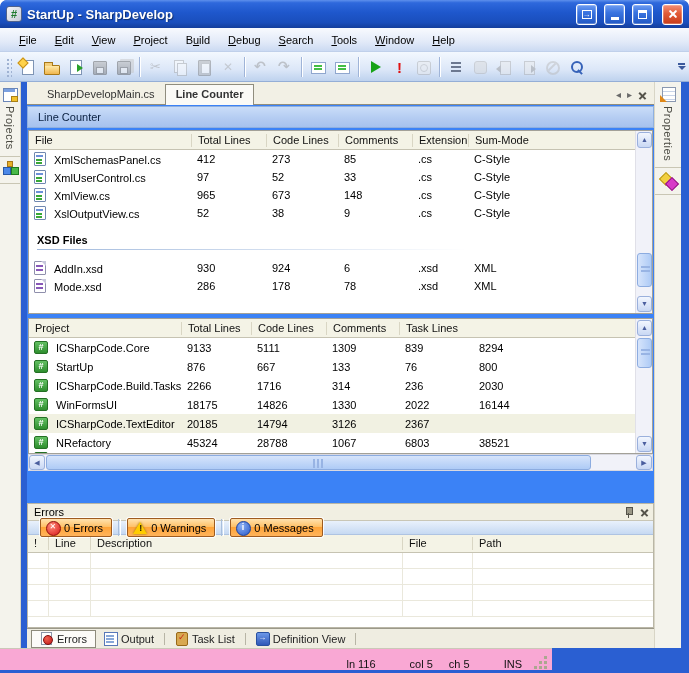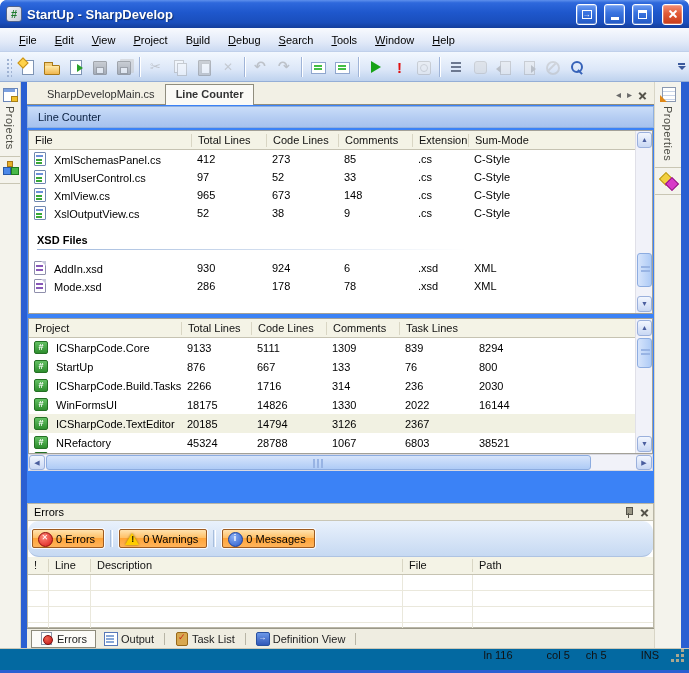--- a/index.html
+++ b/index.html
@@ -165,21 +165,21 @@
   
   #errors-panel{position:absolute;left:0;top:421px;width:627px;height:125px;background:#fff;border:1px solid #B9B6A6;}
   #err-title{height:17px;background:#F1EFE2;border-bottom:1px solid #C9C6B6;display:flex;align-items:center;font-size:11px;padding:0 4px 0 6px;color:#000;}
   #err-title-ctl{margin-left:auto;display:flex;align-items:center;gap:7px;}
   .pin-icon{position:relative;width:9px;height:11px;display:block;font-style:normal;}
   .pin-icon::before{content:"";position:absolute;left:2px;top:0;width:5px;height:6px;background:#9A9786;border:1px solid #55534A;}
   .pin-icon::after{content:"";position:absolute;left:4px;top:6px;width:1px;height:5px;background:#55534A;}
   .xs{position:relative;width:9px;height:9px;display:block;font-style:normal;}
   .xs::before,.xs::after{content:"";position:absolute;left:0px;top:4px;width:9px;height:1.6px;background:#55534A;}
   .xs::before{transform:rotate(45deg);} .xs::after{transform:rotate(-45deg);}
-  #err-toolbar{height:36px;background:linear-gradient(180deg,#E9F1FC,#C6D9F2);display:flex;align-items:center;padding:0 4px;border-bottom:1px solid #AEC3E2;border-radius:11px;}
+  #err-toolbar{height:14px;background:linear-gradient(180deg,#E9F1FC,#C6D9F2);display:flex;align-items:center;padding:0 12px;border-bottom:1px solid #AEC3E2;}
   .ebtn{display:inline-flex;align-items:center;gap:4px;height:19px;padding:0 8px 0 5px;font-size:11px;color:#000;border:1px solid #9E5B20;border-radius:2px;
     background:linear-gradient(180deg,#FFE2AE 0%,#FFC168 45%,#FFA438 50%,#FFB45C 100%);box-shadow:0 0 0 1px rgba(255,255,255,.85);}
   .ebtn-sep{width:3px;height:17px;border-left:1px solid #A8BEDC;border-right:1px solid #fff;margin:0 6px;}
   .bico{position:relative;width:14px;height:13px;display:block;font-style:normal;flex:none;}
   .error-icon::before{content:"";position:absolute;left:0;top:0;width:13px;height:13px;border-radius:50%;background:radial-gradient(circle at 35% 30%,#FF8A78,#D81818);border:1px solid #8E0E0E;}
   .error-icon::after{content:"\2715";position:absolute;left:3.5px;top:1px;color:#fff;font-size:8px;font-weight:bold;}
   .warning-icon::before{content:"";position:absolute;left:0;top:1px;width:0;height:0;border-left:7px solid transparent;border-right:7px solid transparent;border-bottom:12px solid #FFCC00;filter:drop-shadow(0 0 1px #907000);}
   .warning-icon::after{content:"!";position:absolute;left:6px;top:2px;color:#201800;font-size:9px;font-weight:bold;}
   .message-icon::before{content:"";position:absolute;left:0;top:0;width:13px;height:13px;border-radius:50%;background:radial-gradient(circle at 35% 30%,#8CB0F4,#2858C8);border:1px solid #1840A0;}
   .message-icon::after{content:"i";position:absolute;left:5.5px;top:1px;color:#fff;font-size:9px;font-weight:bold;}
@@ -197,22 +197,22 @@
   .errors-tab-icon::before{content:"";position:absolute;left:1px;top:0;width:9px;height:11px;background:#fff;border:1px solid #8A96A8;}
   .errors-tab-icon::after{content:"";position:absolute;right:0;bottom:0;width:8px;height:8px;border-radius:50%;background:radial-gradient(circle at 35% 30%,#F06050,#C01818);border:1px solid #800E0E;}
   .output-tab-icon::before{content:"";position:absolute;left:0;top:0;width:12px;height:12px;background:#fff;border:1px solid #5878B8;}
   .output-tab-icon::after{content:"";position:absolute;left:2px;top:3px;width:8px;height:1.5px;background:#88A8D8;box-shadow:0 3px 0 #88A8D8,0 6px 0 #88A8D8;}
   .task-list-tab-icon::before{content:"";position:absolute;left:1px;top:0;width:10px;height:12px;background:#D8A850;border:1px solid #986818;border-radius:2px;}
   .task-list-tab-icon::after{content:"\2713";position:absolute;left:3px;top:0px;color:#C82818;font-weight:bold;font-size:9px;}
   .definition-view-tab-icon::before{content:"";position:absolute;left:0;top:0;width:12px;height:12px;background:linear-gradient(180deg,#6C98E8,#3058B8);border:1px solid #2850A0;border-radius:2px;}
   .definition-view-tab-icon::after{content:"\2192";position:absolute;left:2.5px;top:0.5px;color:#fff;font-size:8px;font-weight:bold;}
 
   
-  #statusbar{position:absolute;left:0;top:648px;width:689px;height:22px;background:#0369a1;border-top:1px solid #CBC8B8;
-    display:flex;align-items:flex-start;font-size:11px;color:#111;padding:0 4px;}
+  #statusbar{position:absolute;left:0;top:648px;width:552px;height:22px;background:#f9a8d4;border-top:1px solid #CBC8B8;
+    display:flex;align-items:flex-end;font-size:11px;color:#111;padding:0 4px;}
   .sb-spacer{flex:1;}
   .sb-item{margin-left:34px;}
   .sb-item.tight{margin-left:16px;}
   #sb-grip{position:relative;width:14px;height:14px;margin-left:12px;}
   #sb-grip::after{content:"";position:absolute;right:1px;bottom:1px;width:3px;height:3px;background:#ABA78F;
     box-shadow:-5px 0 0 #ABA78F,0 -5px 0 #ABA78F,-10px 0 0 #ABA78F,-5px -5px 0 #ABA78F,0 -10px 0 #ABA78F;}
 </style>
 </head>
 <body>
 

